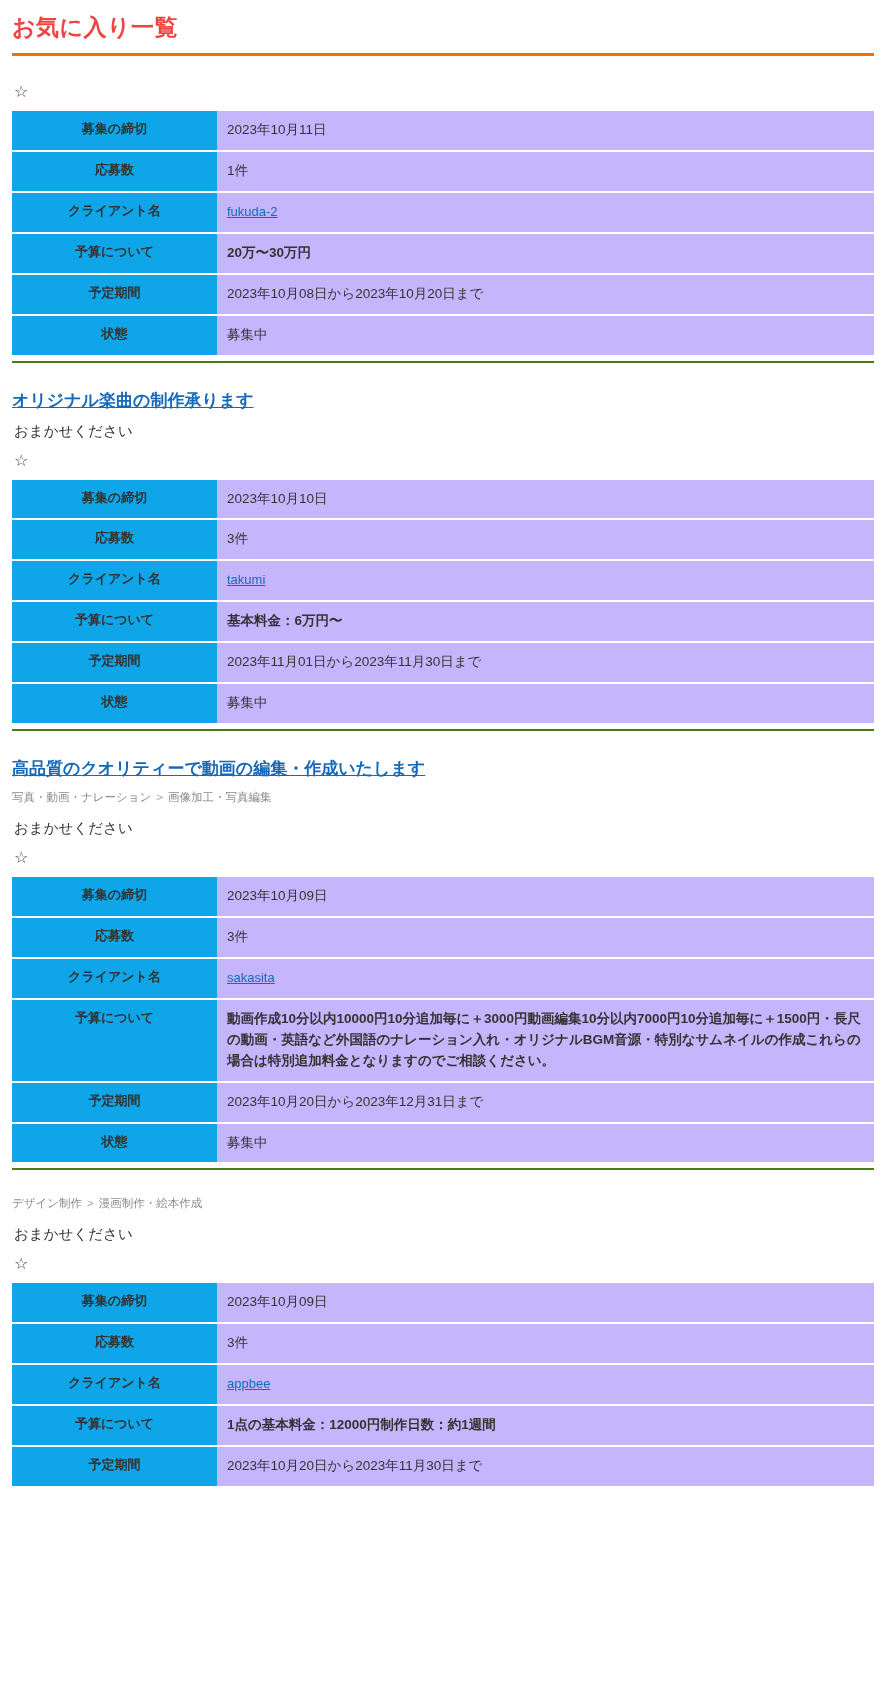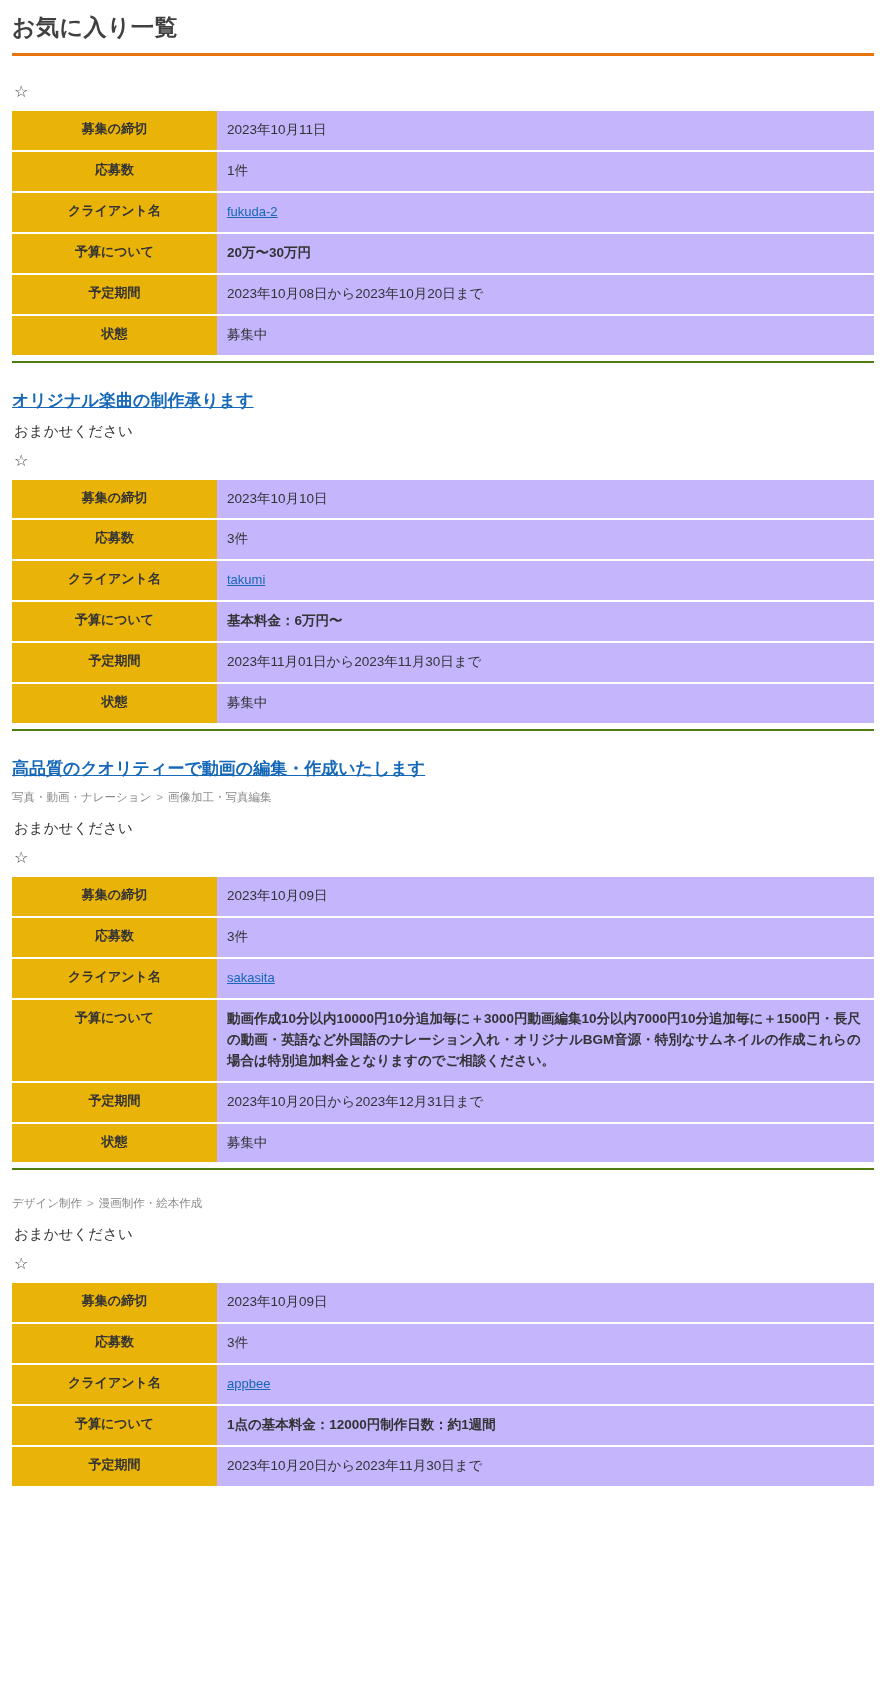--- a/index.html
+++ b/index.html
@@ -11,21 +11,21 @@
     color: #333333;
   }
   .page {
     width: 886px;
     margin: 0 auto;
     padding: 0 12px;
   }
   .page-title {
     font-size: 23px;
     font-weight: bold;
-    color: #404040;
+    color: #ef4444;
     padding: 12px 0 10px 0;
     margin: 0;
     border-bottom: 3px solid #e8750a;
     letter-spacing: 0.5px;
   }
   .listing {
     padding-top: 26px;
   }
   .listing + .listing {
     border-top: 2px solid #4d7c0f;
@@ -67,21 +67,21 @@
   table.detail {
     width: 100%;
     border-collapse: collapse;
     margin-bottom: 4px;
   }
   table.detail tr {
     border-bottom: 2px solid #ffffff;
   }
   table.detail th {
     width: 205px;
-    background: #eab308;
+    background: #0ea5e9;
     color: #333;
     font-size: 13px;
     font-weight: bold;
     text-align: center;
     padding: 9px 6px;
     vertical-align: top;
     border-bottom: 2px solid #fff;
   }
   table.detail td {
     background: #c4b5fd;

